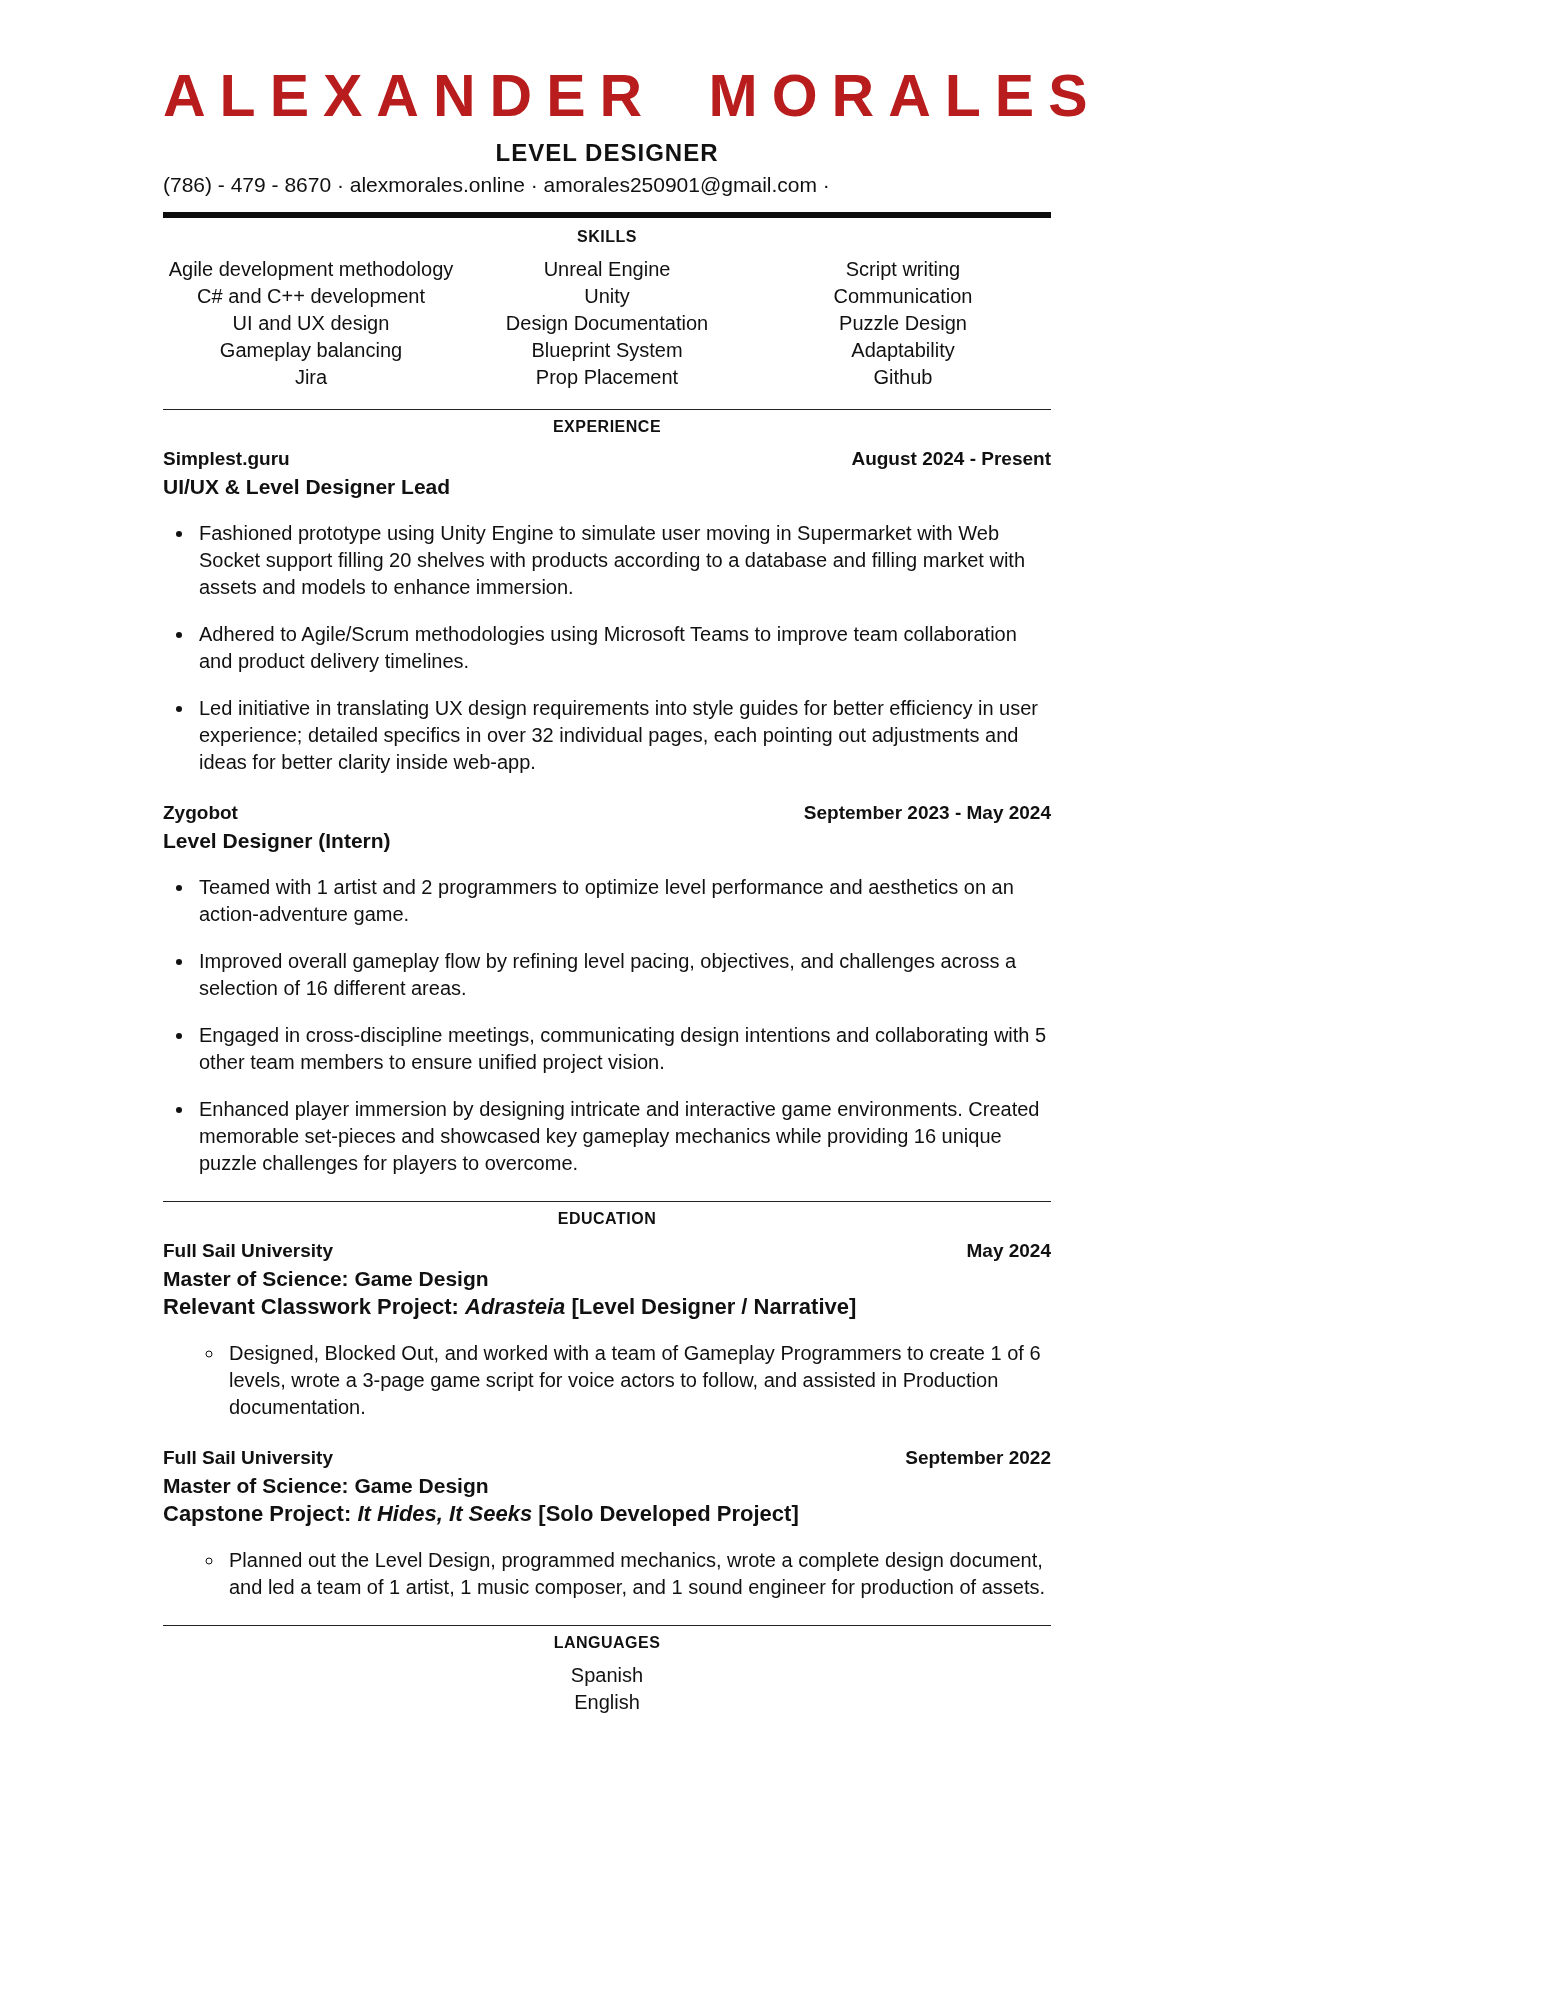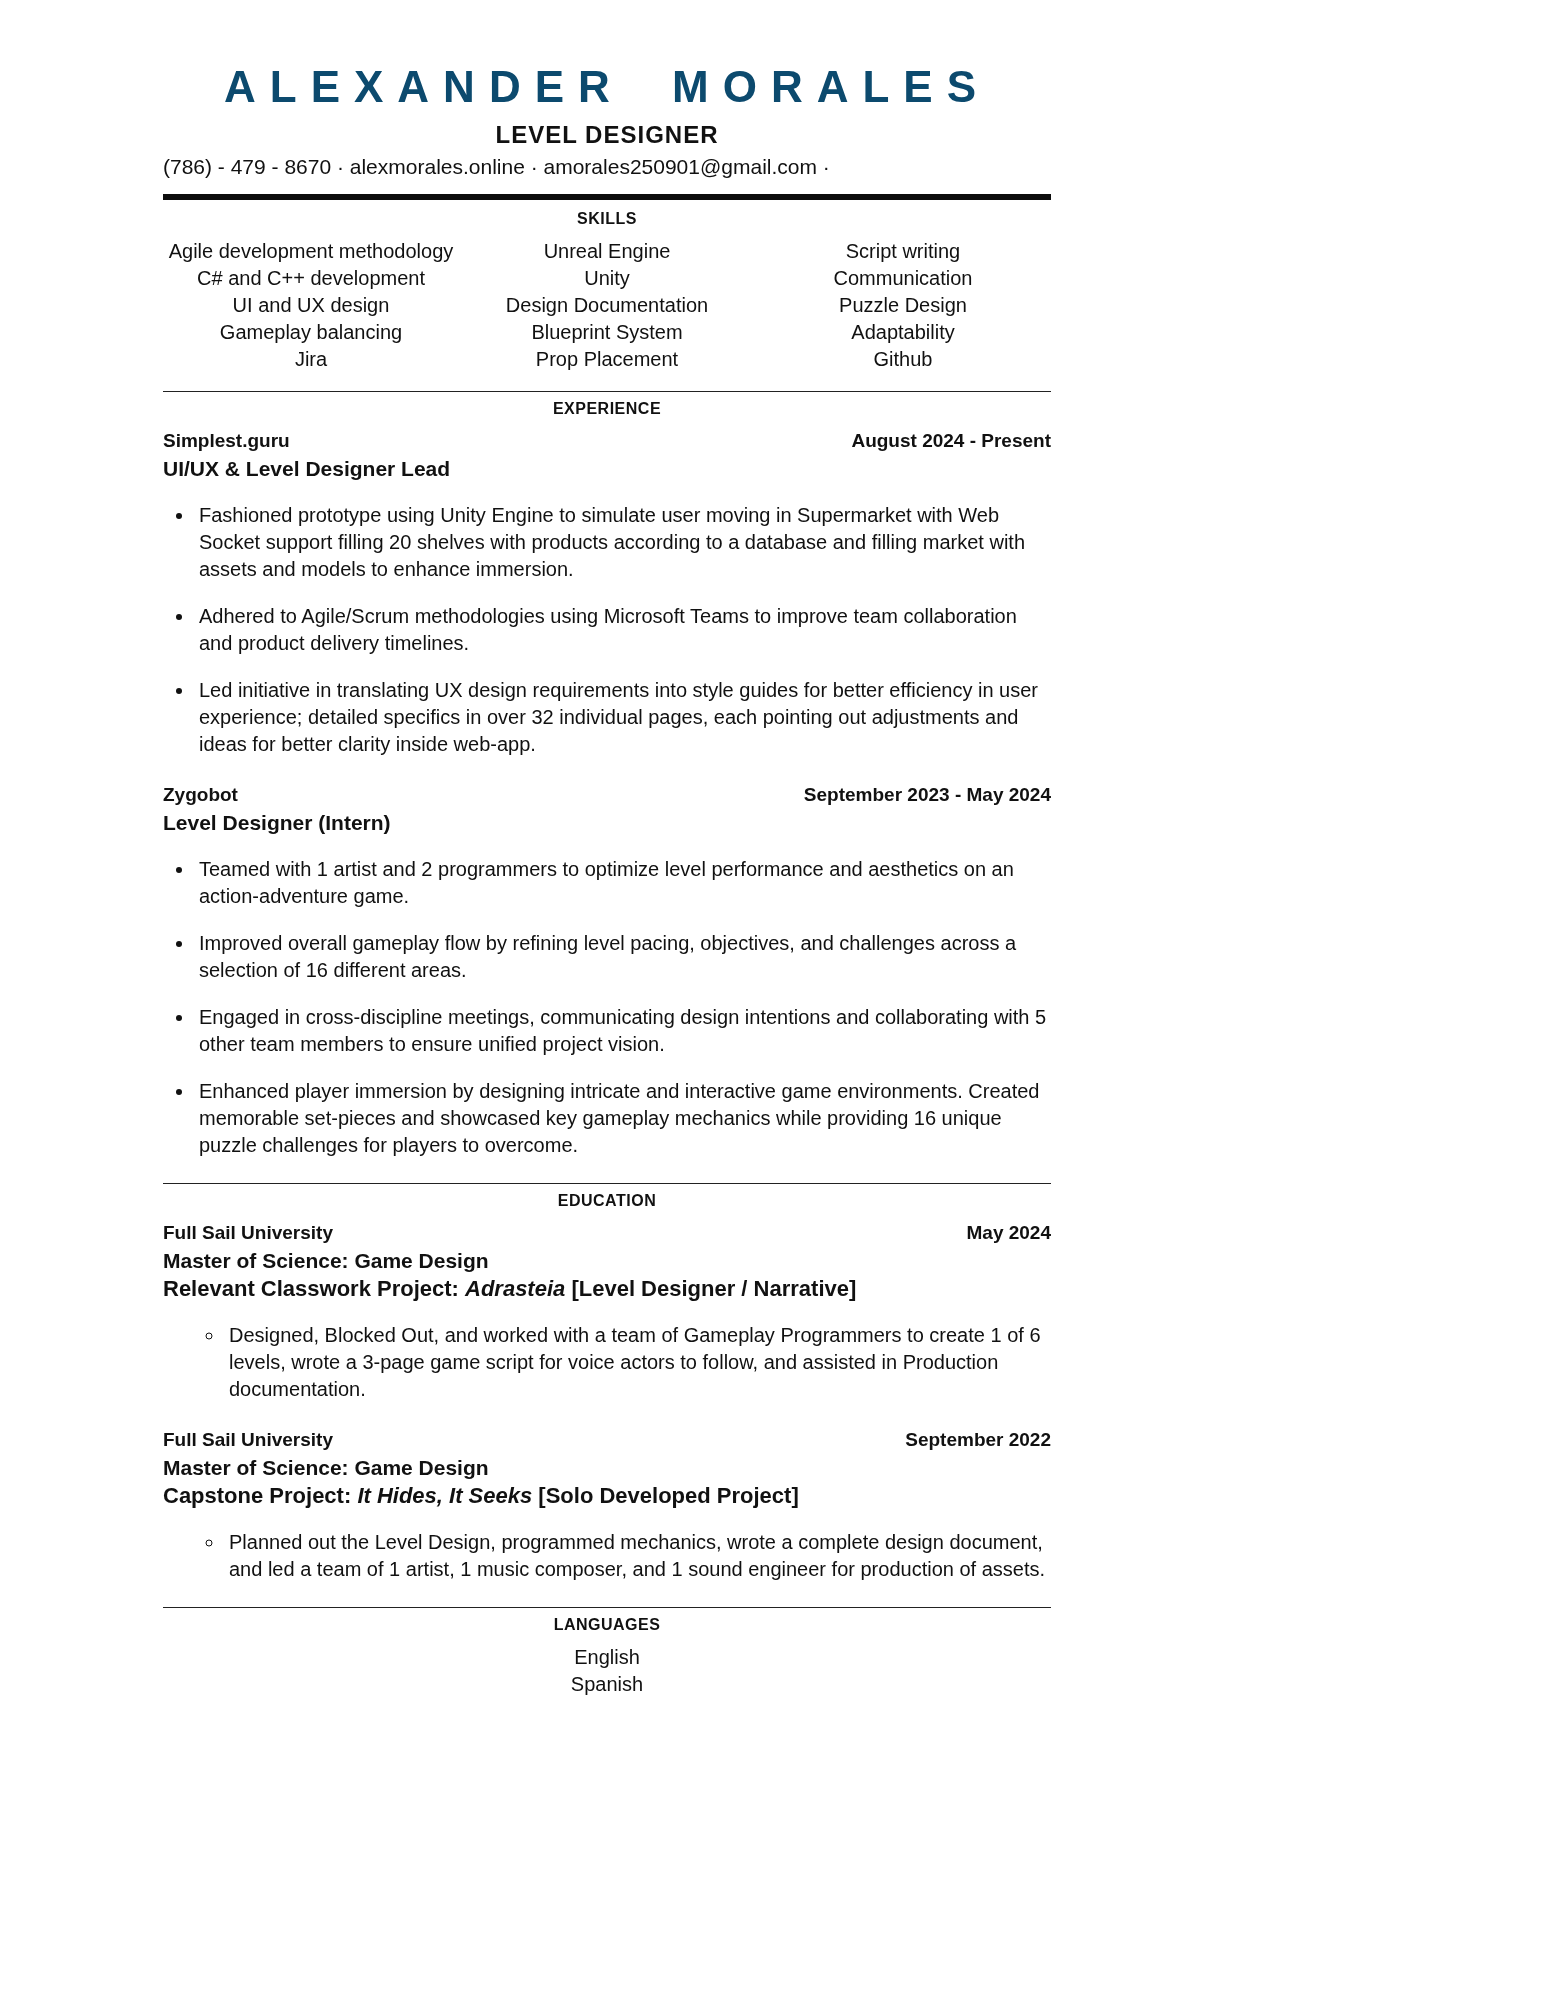--- a/index.html
+++ b/index.html
@@ -16,27 +16,27 @@
   .content {
     position: absolute;
     left: 163px;
     top: 0;
     width: 888px;
   }
 
   
   .name {
     margin-top: 62px;
-    text-align: center;
-    font-size: 44px;
+    text-align: left;
+    font-size: 59px;
     font-weight: bold;
     letter-spacing: 14px;
     word-spacing: 22px;
     white-space: nowrap;
-    color: #0c4a6e;
+    color: #b91c1c;
   }
   .job-title {
     text-align: center;
     font-size: 24px;
     font-weight: bold;
     letter-spacing: 1px;
     margin-top: 9px;
   }
   .contact {
     text-align: left;
@@ -216,18 +216,18 @@
         <ul class="bullets circle">
           <li>Planned out the Level Design, programmed mechanics, wrote a complete design document, and led a team of 1 artist, 1 music composer, and 1 sound engineer for production of assets.</li>
         </ul>
       </article>
     </section>
 
     <hr class="rule thin">
 
     <section>
       <h2 class="section-heading">LANGUAGES</h2>
+      <div class="lang">Spanish</div>
       <div class="lang">English</div>
-      <div class="lang">Spanish</div>
     </section>
 
   </div>
 </div>
 
 </body></html>

